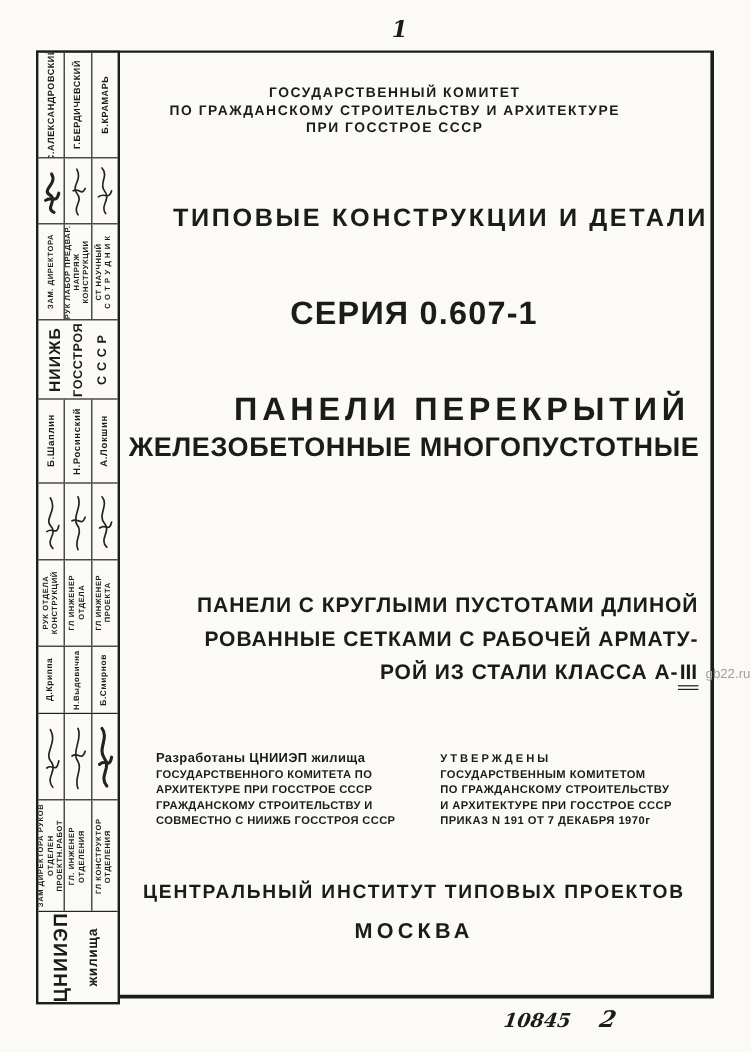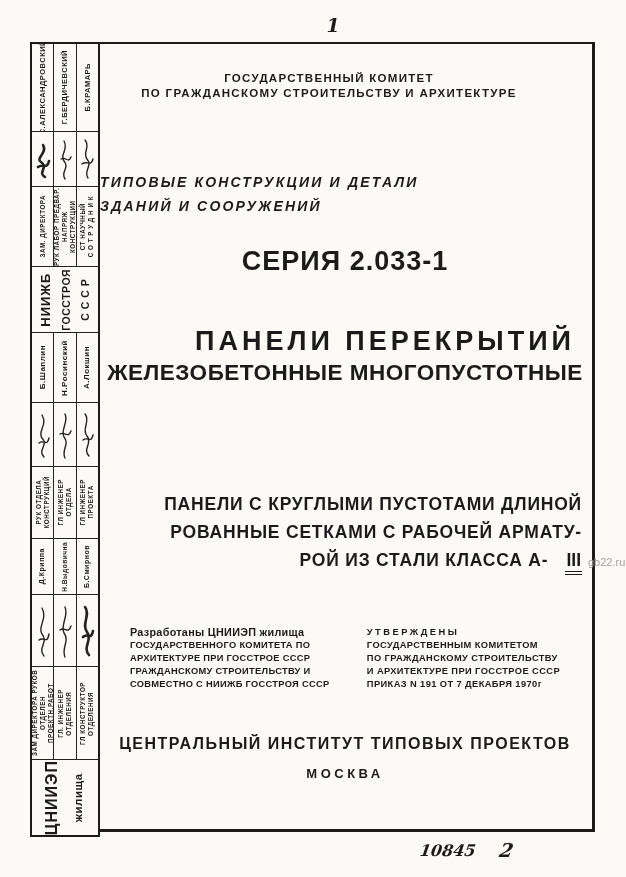--- a/index.html
+++ b/index.html
@@ -27,43 +27,43 @@
   .org-box{display:flex;align-items:center;justify-content:center;width:100%;}
   .vt-org1{font-size:13px;letter-spacing:1px;line-height:1.5;}
   .vt-org1 .sub{font-size:10.5px;letter-spacing:.5px;}
   .vt-org2{font-size:16px;letter-spacing:1px;line-height:1.6;}
   .vt-org2 .sub{font-size:11.5px;font-weight:600;letter-spacing:.5px;}
   .sig svg{display:block;}
   .sig path{fill:none;stroke:#222;stroke-width:1.4;stroke-linecap:round;}
   .sig.bold path{stroke-width:2.6;}
   .org-header{position:absolute;left:84px;top:71px;width:490px;text-align:center;
               font-size:11.5px;font-weight:bold;letter-spacing:1.3px;line-height:14.5px;}
-  .doc-type{position:absolute;left:100px;top:170px;width:490px;text-align:left;
-            font-size:14px;font-weight:bold;letter-spacing:2.2px;line-height:24px;font-style:italic;}
+  .doc-type{position:absolute;left:100px;top:170px;width:490px;text-align:right;
+            font-size:21px;font-weight:bold;letter-spacing:2.2px;line-height:24px;}
   .series{position:absolute;left:100px;top:246px;width:490px;text-align:center;
           font-size:27px;font-weight:bold;letter-spacing:1px;}
   .subject1{position:absolute;left:100px;top:326px;width:490px;text-align:center;
             font-size:27px;font-weight:bold;letter-spacing:4px;margin-left:40px;}
   .subject2{position:absolute;left:100px;top:360px;width:490px;text-align:center;
             font-size:22.5px;font-weight:bold;letter-spacing:.5px;}
   .issue{position:absolute;left:100px;top:429px;width:490px;text-align:center;
          font-size:17px;font-weight:bold;letter-spacing:4px;}
   .descr{position:absolute;left:108px;top:490px;width:474px;text-align:right;
          font-size:17.5px;font-weight:bold;letter-spacing:.8px;line-height:28px;}
   .roman3{display:inline-block;border-bottom:4px double #1b1b1b;line-height:1;
-          letter-spacing:0;padding:0 1px 1px 1px;margin-left:17px;}
+          letter-spacing:0;padding:0 1px 1px 1px;}
   .twocol{position:absolute;left:130px;top:626px;width:460px;display:flex;}
   .devcol{width:242px;font-size:9.3px;font-weight:bold;line-height:13px;letter-spacing:.3px;}
   .devcol .first{font-size:10.8px;}
   .appcol{width:230px;margin-left:2px;font-size:9.3px;font-weight:bold;line-height:13px;letter-spacing:.4px;}
   .appcol .first{letter-spacing:2.5px;}
   .publisher{position:absolute;left:100px;top:735px;width:490px;text-align:center;
              font-size:16px;font-weight:bold;letter-spacing:1.5px;}
   .city{position:absolute;left:100px;top:766px;width:490px;text-align:center;
-        font-size:13px;font-weight:bold;letter-spacing:3.5px;}
+        font-size:18px;font-weight:bold;letter-spacing:3.5px;}
   .footer-hand{position:absolute;top:841px;left:420px;font-family:"DejaVu Serif",serif;
                font-style:italic;font-weight:bold;font-size:16px;transform:skewX(-8deg);}
   .footer-hand2{position:absolute;top:839px;left:500px;font-family:"DejaVu Serif",serif;
                 font-style:italic;font-weight:bold;font-size:19px;transform:skewX(-12deg);}
   .watermark{position:absolute;left:588px;top:556px;font-size:11px;color:#a3a29e;letter-spacing:0;}
 </style>
 </head>
 <body>
 
 <div class="canvas">
@@ -229,28 +229,28 @@
       <div class="org-box">
         <span class="vt vt-org2"><span>ЦНИИЭП</span>
 <span class="sub">жилища</span></span>
       </div>
     </div>
   </div>
 
   <div class="org-header">
     <div>ГОСУДАРСТВЕННЫЙ  КОМИТЕТ</div>
     <div>ПО ГРАЖДАНСКОМУ СТРОИТЕЛЬСТВУ  И  АРХИТЕКТУРЕ</div>
+    <div>ПРИ  ГОССТРОЕ  СССР</div>
   </div>
 
   <div class="doc-type">
     <div>ТИПОВЫЕ  КОНСТРУКЦИИ  И  ДЕТАЛИ</div>
-    <div>ЗДАНИЙ  И  СООРУЖЕНИЙ</div>
-  </div>
-
-  <div class="series">СЕРИЯ 2.033-1</div>
+  </div>
+
+  <div class="series">СЕРИЯ 0.607-1</div>
 
   <div class="subject1">ПАНЕЛИ  ПЕРЕКРЫТИЙ</div>
   <div class="subject2">ЖЕЛЕЗОБЕТОННЫЕ  МНОГОПУСТОТНЫЕ</div>
 
 
   <div class="descr">
     <div>ПАНЕЛИ С КРУГЛЫМИ ПУСТОТАМИ ДЛИНОЙ</div>
     <div>РОВАННЫЕ СЕТКАМИ С РАБОЧЕЙ АРМАТУ-</div>
     <div><span>РОЙ  ИЗ  СТАЛИ  КЛАССА  А-</span><span class="roman3">III</span></div>
   </div>

